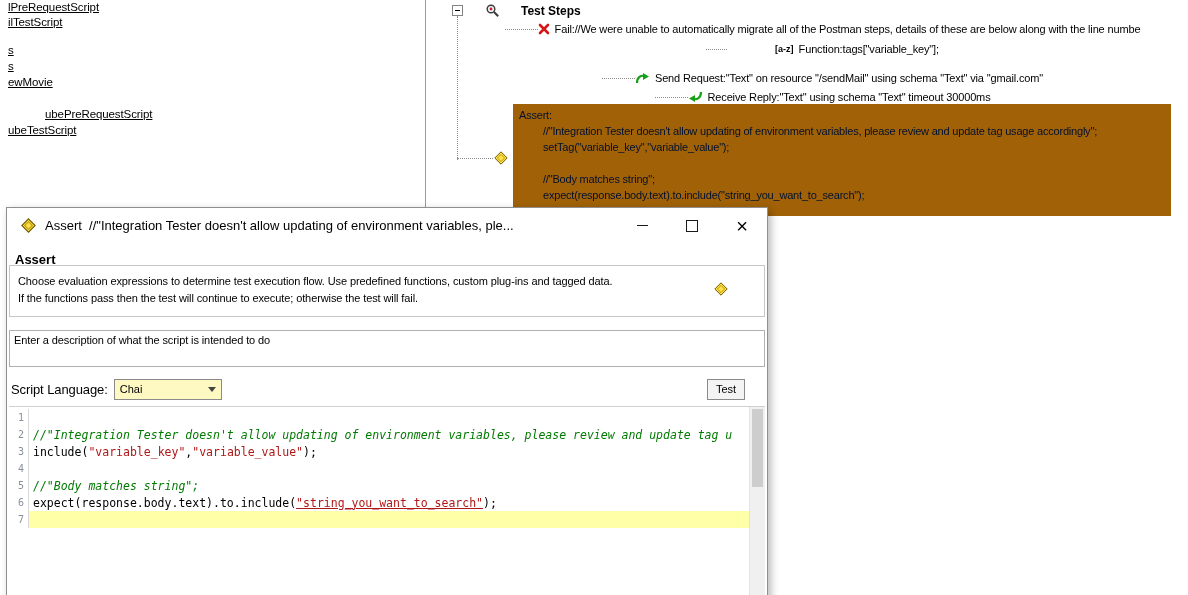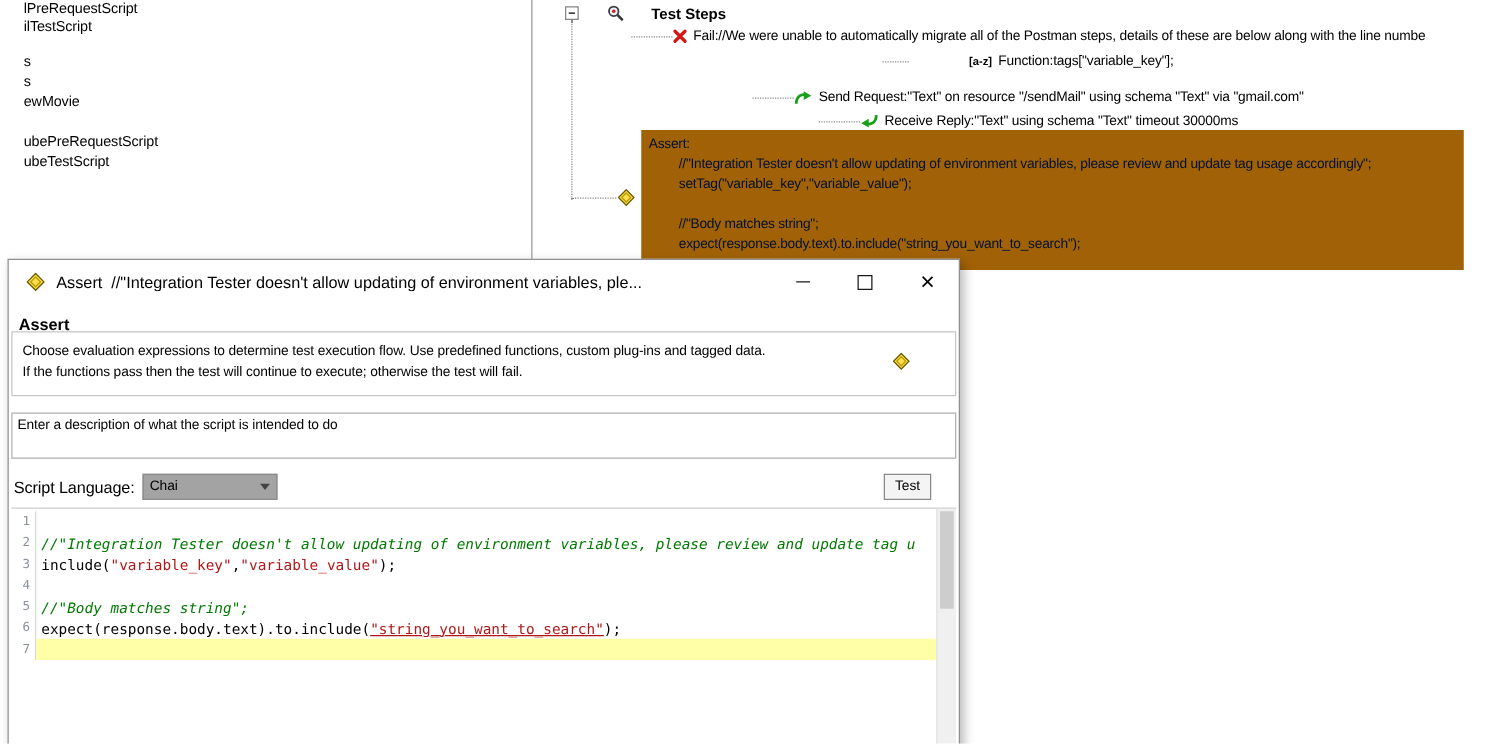--- a/index.html
+++ b/index.html
@@ -1,21 +1,21 @@
 <!DOCTYPE html>
 <html><head>
 <meta charset="utf-8">
 <style>
   html,body{margin:0;padding:0;background:#fff;}
   #screen{position:relative;width:1188px;height:595px;overflow:hidden;background:#fff;
           font-family:"Liberation Sans",sans-serif;color:#000;}
 
   
   #left-tree{position:absolute;left:0;top:0;width:425px;height:210px;overflow:hidden;}
-  .ltree-item{position:absolute;left:19px;font-size:11.5px;letter-spacing:-0.1px;white-space:nowrap;height:14px;line-height:14px;}
+  .ltree-item{position:absolute;left:8px;font-size:11.5px;letter-spacing:-0.1px;white-space:nowrap;height:14px;line-height:14px;text-decoration:underline;}
   #panel-divider{position:absolute;left:425px;top:0;width:1px;height:210px;background:#9a9a9a;}
 
   
   #steps-panel{position:absolute;left:440px;top:0;right:0;height:240px;}
   .root-row{position:absolute;left:12px;top:3px;display:flex;align-items:center;white-space:nowrap;gap:16px;}
   .expand-box{width:9px;height:9px;border:1px solid #848484;background:#fff;position:relative;flex:none;}
   .expand-box .minus{position:absolute;left:2px;right:2px;top:4px;height:1px;background:#000;}
   .root-icon{margin:0 5px 0 6px;display:inline-flex;flex:none;}
   .root-label{font-size:12px;font-weight:bold;}
   .vline{position:absolute;left:17px;top:16px;height:144px;border-left:1px dotted #8a8a8a;}
@@ -43,21 +43,21 @@
   .max-glyph{width:10px;height:10px;border:1px solid #1a1a1a;}
   .winbtn.close{font-size:20px;font-weight:300;line-height:20px;}
   .hdr{position:absolute;left:8px;top:44px;font-weight:bold;font-size:13px;}
   .descbox{position:absolute;left:2px;right:2px;top:57px;height:52px;border:1px solid #c6c6c6;
            padding:7px 44px 0 8px;font-size:11px;line-height:17px;letter-spacing:-0.1px;box-sizing:border-box;}
   .descbox .box-diamond{position:absolute;right:36px;top:16px;}
   .descinput{position:absolute;left:2px;right:2px;top:122px;height:37px;border:1px solid #b0b0b0;
              font-size:11px;letter-spacing:-0.1px;padding:3px 4px;box-sizing:border-box;background:#fff;}
   .langrow{position:absolute;left:2px;right:2px;top:169px;height:24px;display:flex;align-items:center;}
   .langlabel{font-size:13px;margin-left:2px;letter-spacing:-0.1px;}
-  .combo{margin-left:6px;width:108px;height:21px;border:1px solid #8a8a8a;background:#a3a3a3;
+  .combo{margin-left:6px;width:108px;height:21px;border:1px solid #8a8a8a;background:#fef9c3;
          display:flex;align-items:center;font-size:11px;box-sizing:border-box;}
   .combo-text{padding-left:5px;flex:1;}
   .combo-btn{width:17px;height:100%;display:flex;align-items:center;justify-content:center;}
   .tri{width:0;height:0;border-left:4px solid transparent;border-right:4px solid transparent;border-top:5px solid #444;}
   .btn.test{margin-left:auto;margin-right:20px;min-width:38px;height:21px;border:1px solid #8a8a8a;background:#f4f4f4;
             display:flex;align-items:center;justify-content:center;font-size:11px;box-sizing:border-box;padding:0 4px;}
   .editor{position:absolute;left:2px;right:2px;top:198px;bottom:0;border-top:1px solid #d0d0d0;background:#fff;overflow:hidden;}
   #editor-lines{position:absolute;left:0;top:2px;right:16px;bottom:0;}
   .ed-row{display:flex;height:17px;}
   .gut{width:15px;flex:none;text-align:right;padding-right:4px;font-family:"DejaVu Sans Mono",monospace;
@@ -76,21 +76,21 @@
 <body>
 
 <div id="screen">
 
   <div id="left-tree">
       <div class="ltree-item" style="top: 0px;">lPreRequestScript</div>
       <div class="ltree-item" style="top: 15px;">ilTestScript</div>
       <div class="ltree-item" style="top: 43px;">s</div>
       <div class="ltree-item" style="top: 59px;">s</div>
       <div class="ltree-item" style="top: 75px;">ewMovie</div>
-      <div class="ltree-item" style="top: 107px;">ubePreRequestScript</div>
+      <div class="ltree-item" style="top: 107px; margin-left: 37px;">ubePreRequestScript</div>
       <div class="ltree-item" style="top: 123px;">ubeTestScript</div>
     </div>
   <div id="panel-divider"></div>
 
   <div id="steps-panel">
     <div class="root-row">
       <span class="expand-box">
           <span class="minus"></span>
         </span>
       <span class="root-icon">

